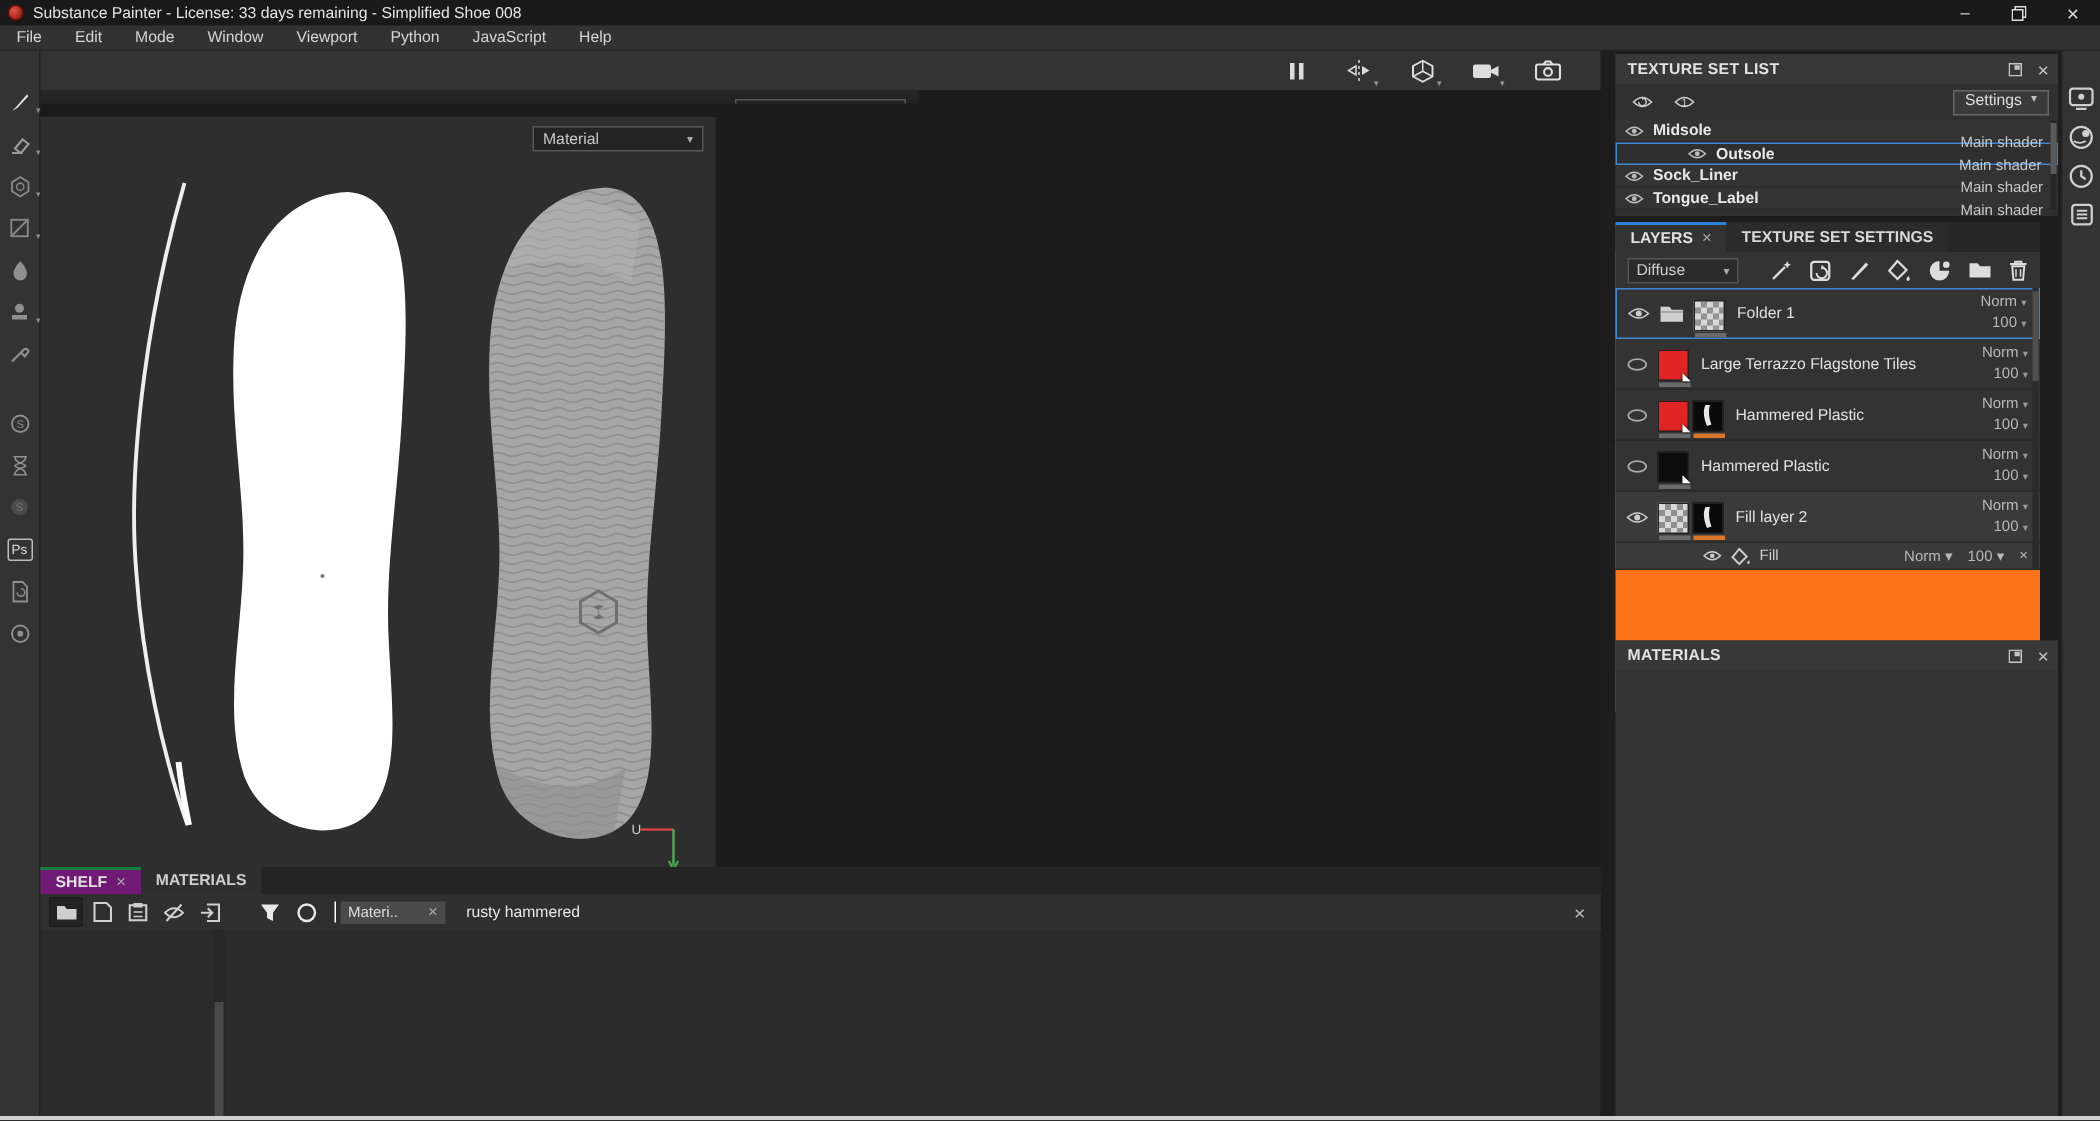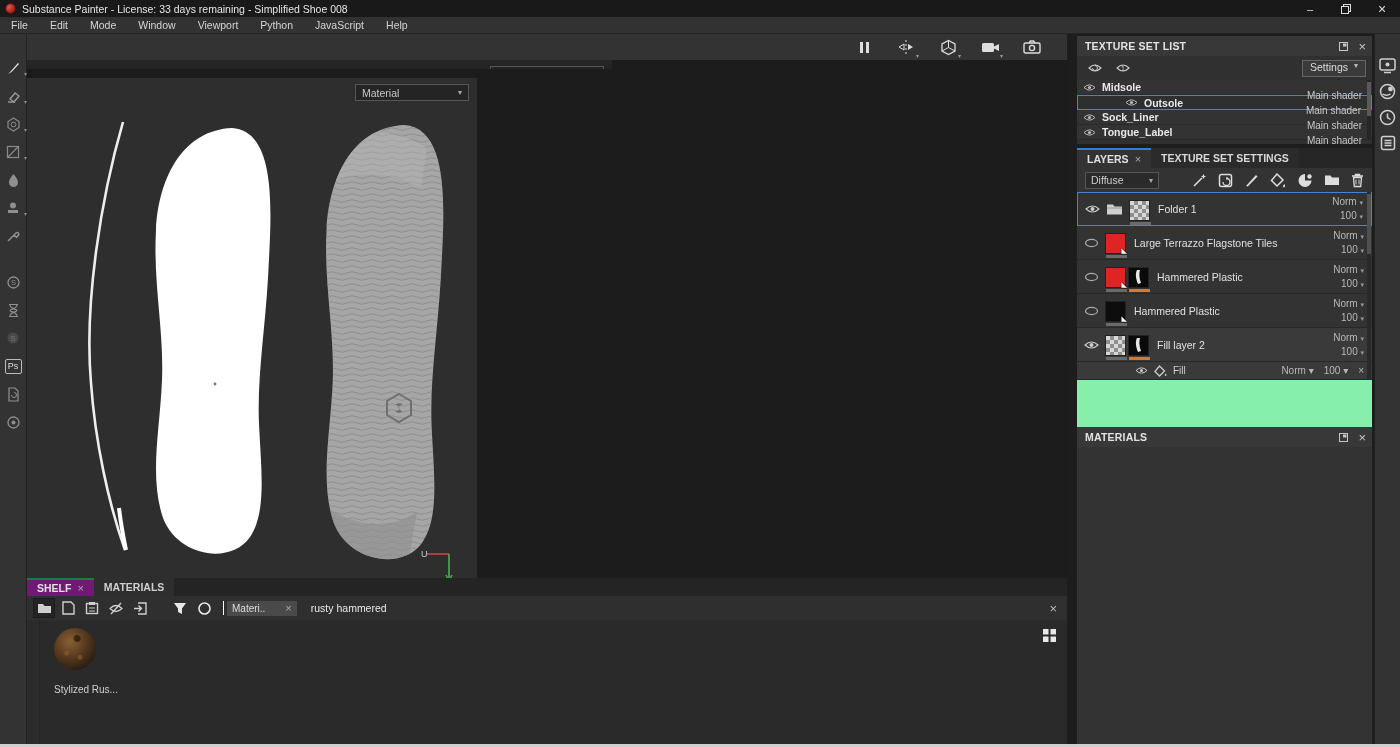--- a/index.html
+++ b/index.html
@@ -85,21 +85,21 @@
   .settings-btn { margin-left:auto; height:17px; border:1px solid #666; color:#ddd; font-size:10.5px; display:flex; align-items:flex-start; gap:6px; padding:0 7px; background:#3a3a3a; }
   .settings-btn .chev { font-size:8px; color:#bbb; }
   .tsl-rows { position:relative; }
   .tsl-row { height:15px; display:flex; align-items:center; padding:0 10px 0 6px; background:#333; border-bottom:1px solid #2a2a2a; }
   .tsl-row.selected { border:1px solid #3f87d6; background:#2f2f2f;padding-left:47px; }
   .tsl-name { font-size:10.5px; font-weight:bold; color:#e8e8e8; margin-left:6px; }
   .tsl-shader { margin-left:auto; font-size:10px; color:#c8c8c8;margin-top:16px; }
   .tsl-scroll { position:absolute; right:1px; top:0; bottom:0; width:4px; background:#262626; }
   .tsl-scroll i { position:absolute; top:2px; left:0; width:4px; height:34px; background:#5a5a5a; }
 
-  .layers { position:absolute; top:112px; left:0; right:0; height:327px; background:#86efac; }
+  .layers { position:absolute; top:112px; left:0; right:12px; height:327px; background:#f97316; }
   .lay-tabbar { height:20px; background:#262626; display:flex; }
   .lay-tab { display:flex; align-items:center; gap:6px; padding:0 10px; font-size:10.5px; font-weight:bold; color:#e0e0e0; }
   .lay-tab.active { background:#333; border-top:2px solid #2a82da; }
   .lay-tab.inactive { background:#2b2b2b; color:#d8d8d8; }
   .lay-toolbar { height:24px; background:#333; display:flex; align-items:center; padding:0 8px; }
   .channel-select { width:74px; height:17px; background:#2a2a2a; border:1px solid #555; font-size:10.5px; color:#ccc; display:flex; align-items:center; padding:0 5px; }
   .channel-select .chev { margin-left:auto; font-size:8px; color:#aaa; }
   .lay-icons { margin-left:auto; display:flex; gap:11px; align-items:center; }
   .lay-list { position:relative; }
   .layer-row { height:34px; background:#333; border-bottom:1px solid #282828; display:flex; align-items:center; padding:0 6px 0 0; position:relative; }
@@ -437,34 +437,20 @@
           <span>Materi..</span>
           <span class="tab-x">×</span>
         </div>
         <div class="search-text">rusty hammered</div>
         <div class="search-clear">×</div>
       </div>
       <div class="shelf-body">
         <div class="cat-scroll">
             <i class="cat-thumb"></i>
           </div>
-        <div class="shelf-content">
-          <div class="grid-icon">
-            <svg width="15" height="15" viewBox="0 0 15 15">
-                <rect x="1" y="1" width="5.5" height="5.5" fill="#e8e8e8"></rect>
-                <rect x="8.5" y="1" width="5.5" height="5.5" fill="#e8e8e8"></rect>
-                <rect x="1" y="8.5" width="5.5" height="5.5" fill="#e8e8e8"></rect>
-                <rect x="8.5" y="8.5" width="5.5" height="5.5" fill="#e8e8e8"></rect>
-              </svg>
-          </div>
-          <div class="mat-item">
-            <div class="mat-thumb"></div>
-            <div class="mat-label">Stylized Rus...</div>
-          </div>
-        </div>
       </div>
     </div>
   </div>
 
   <div class="rightcol">
 
     <div class="tsl">
       <div class="panel-header">
         <span class="panel-title">TEXTURE SET LIST</span>
         <span class="ph-btns">

